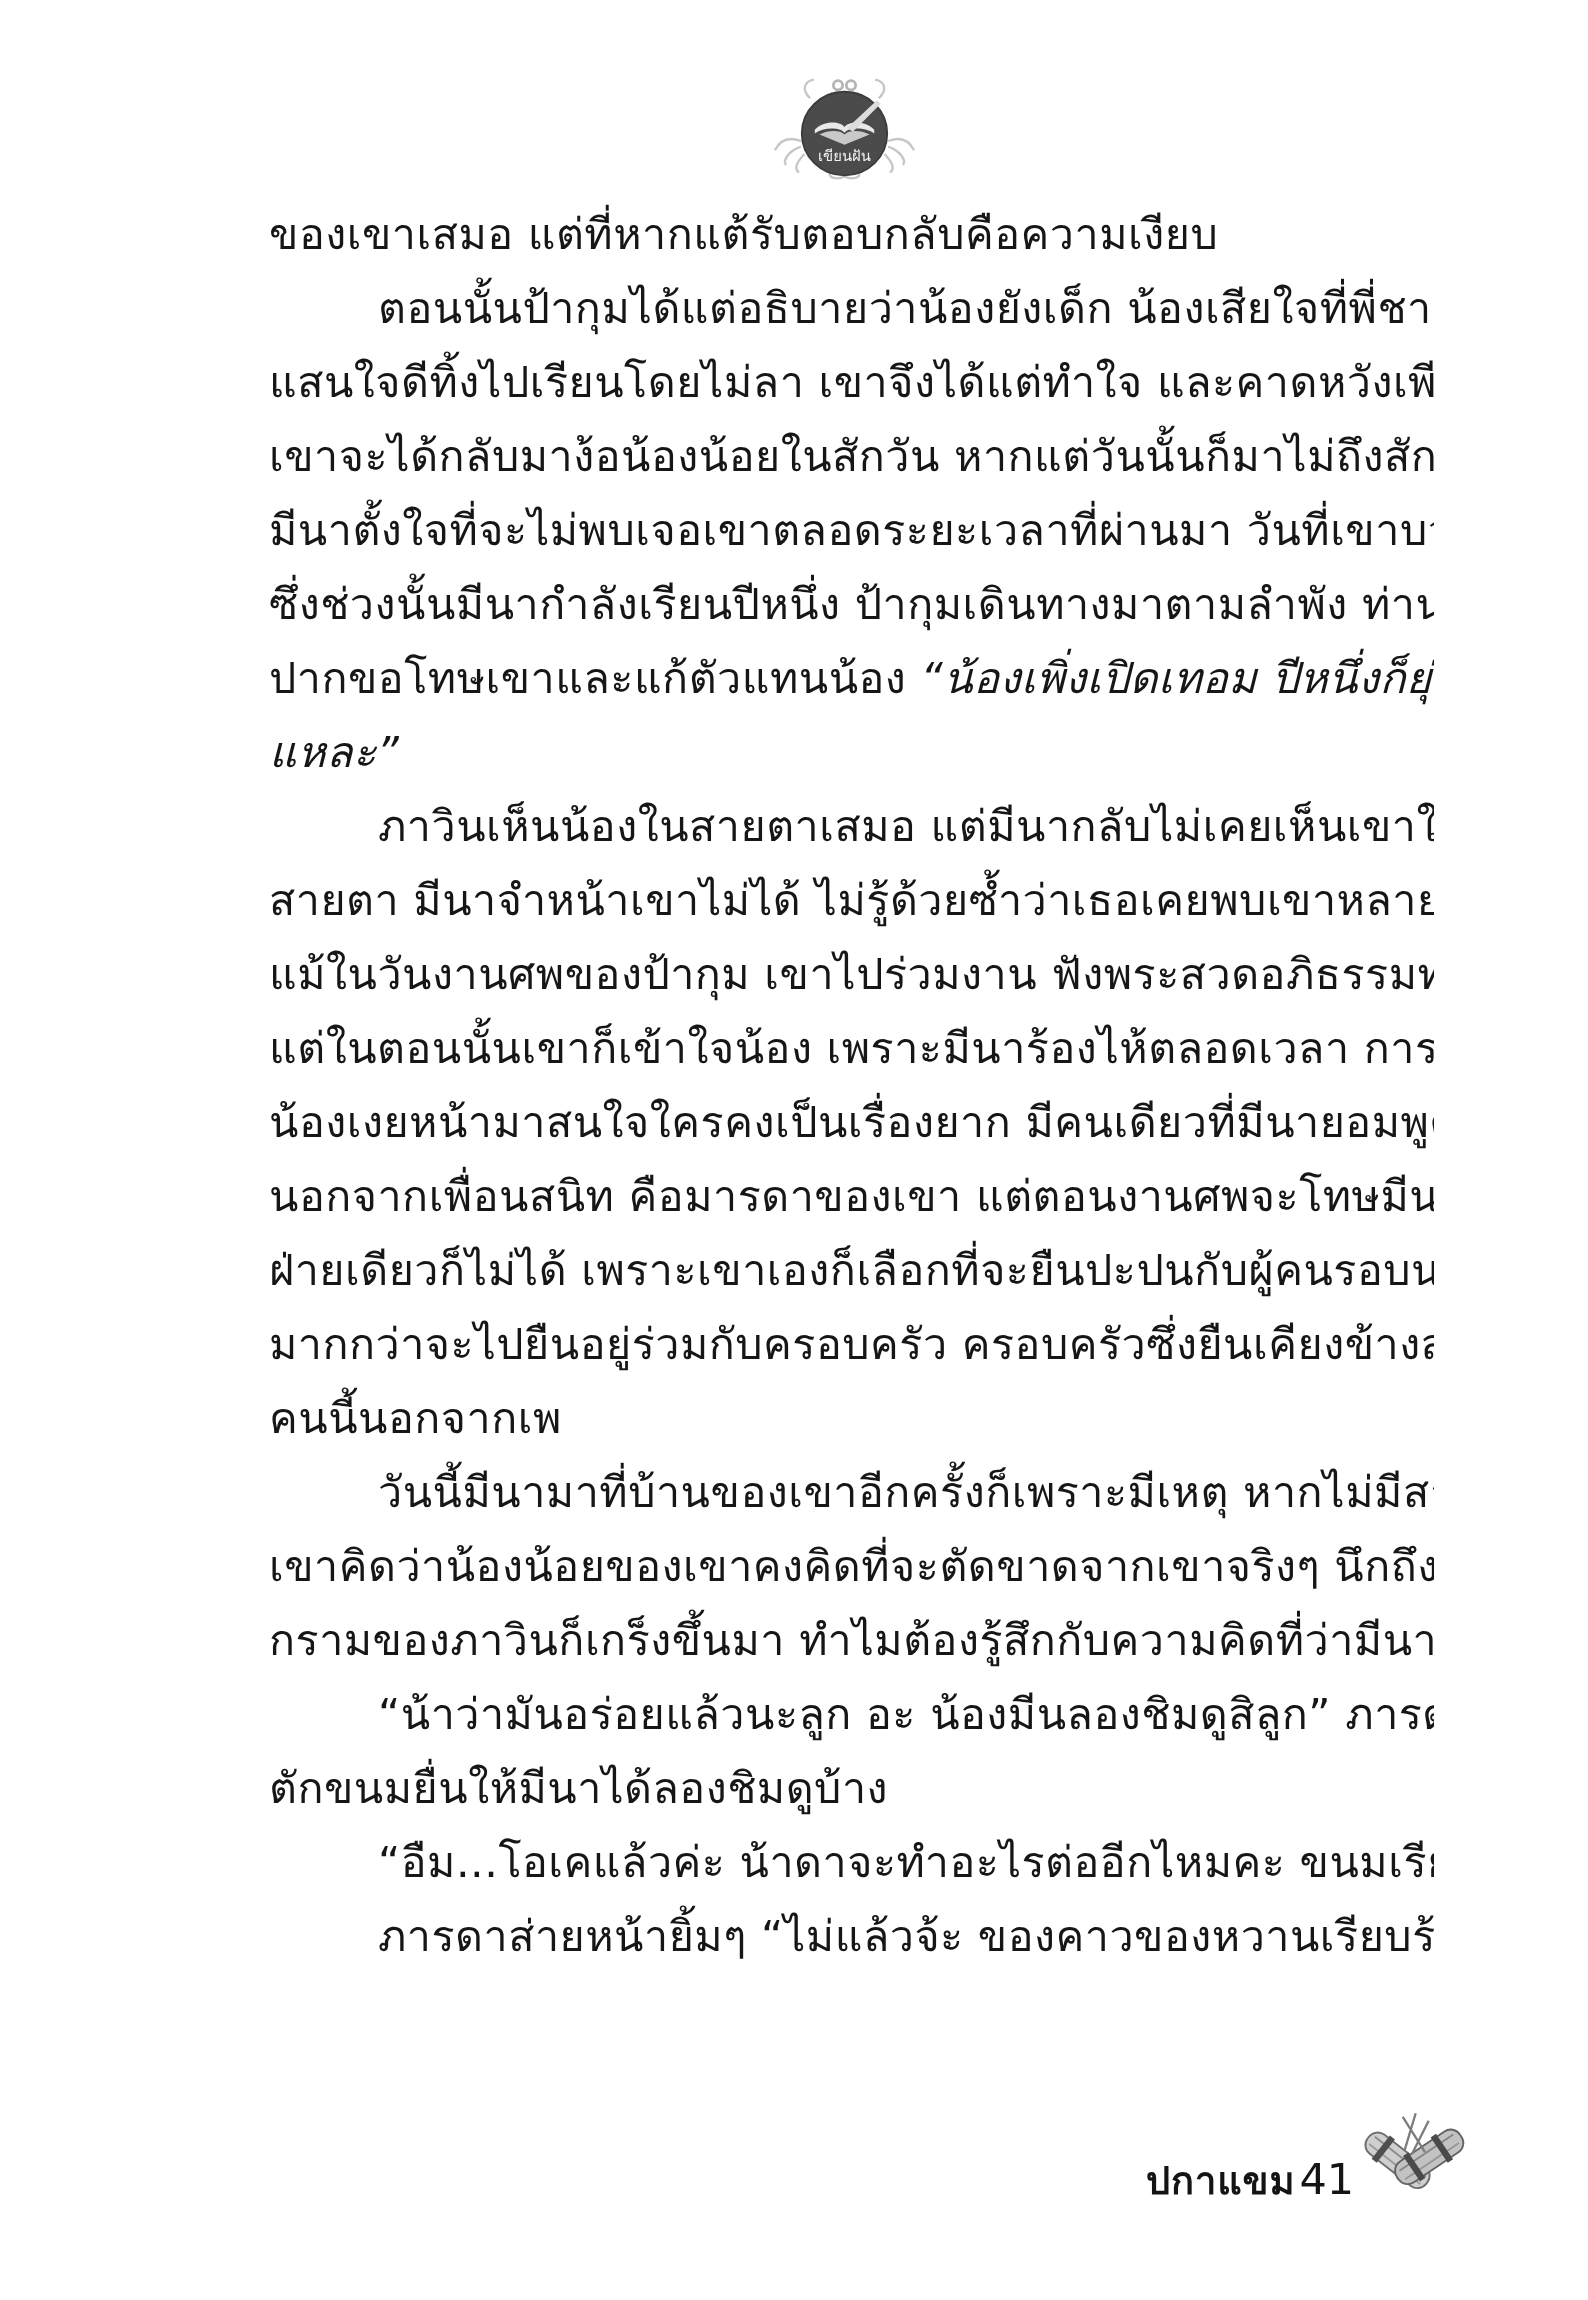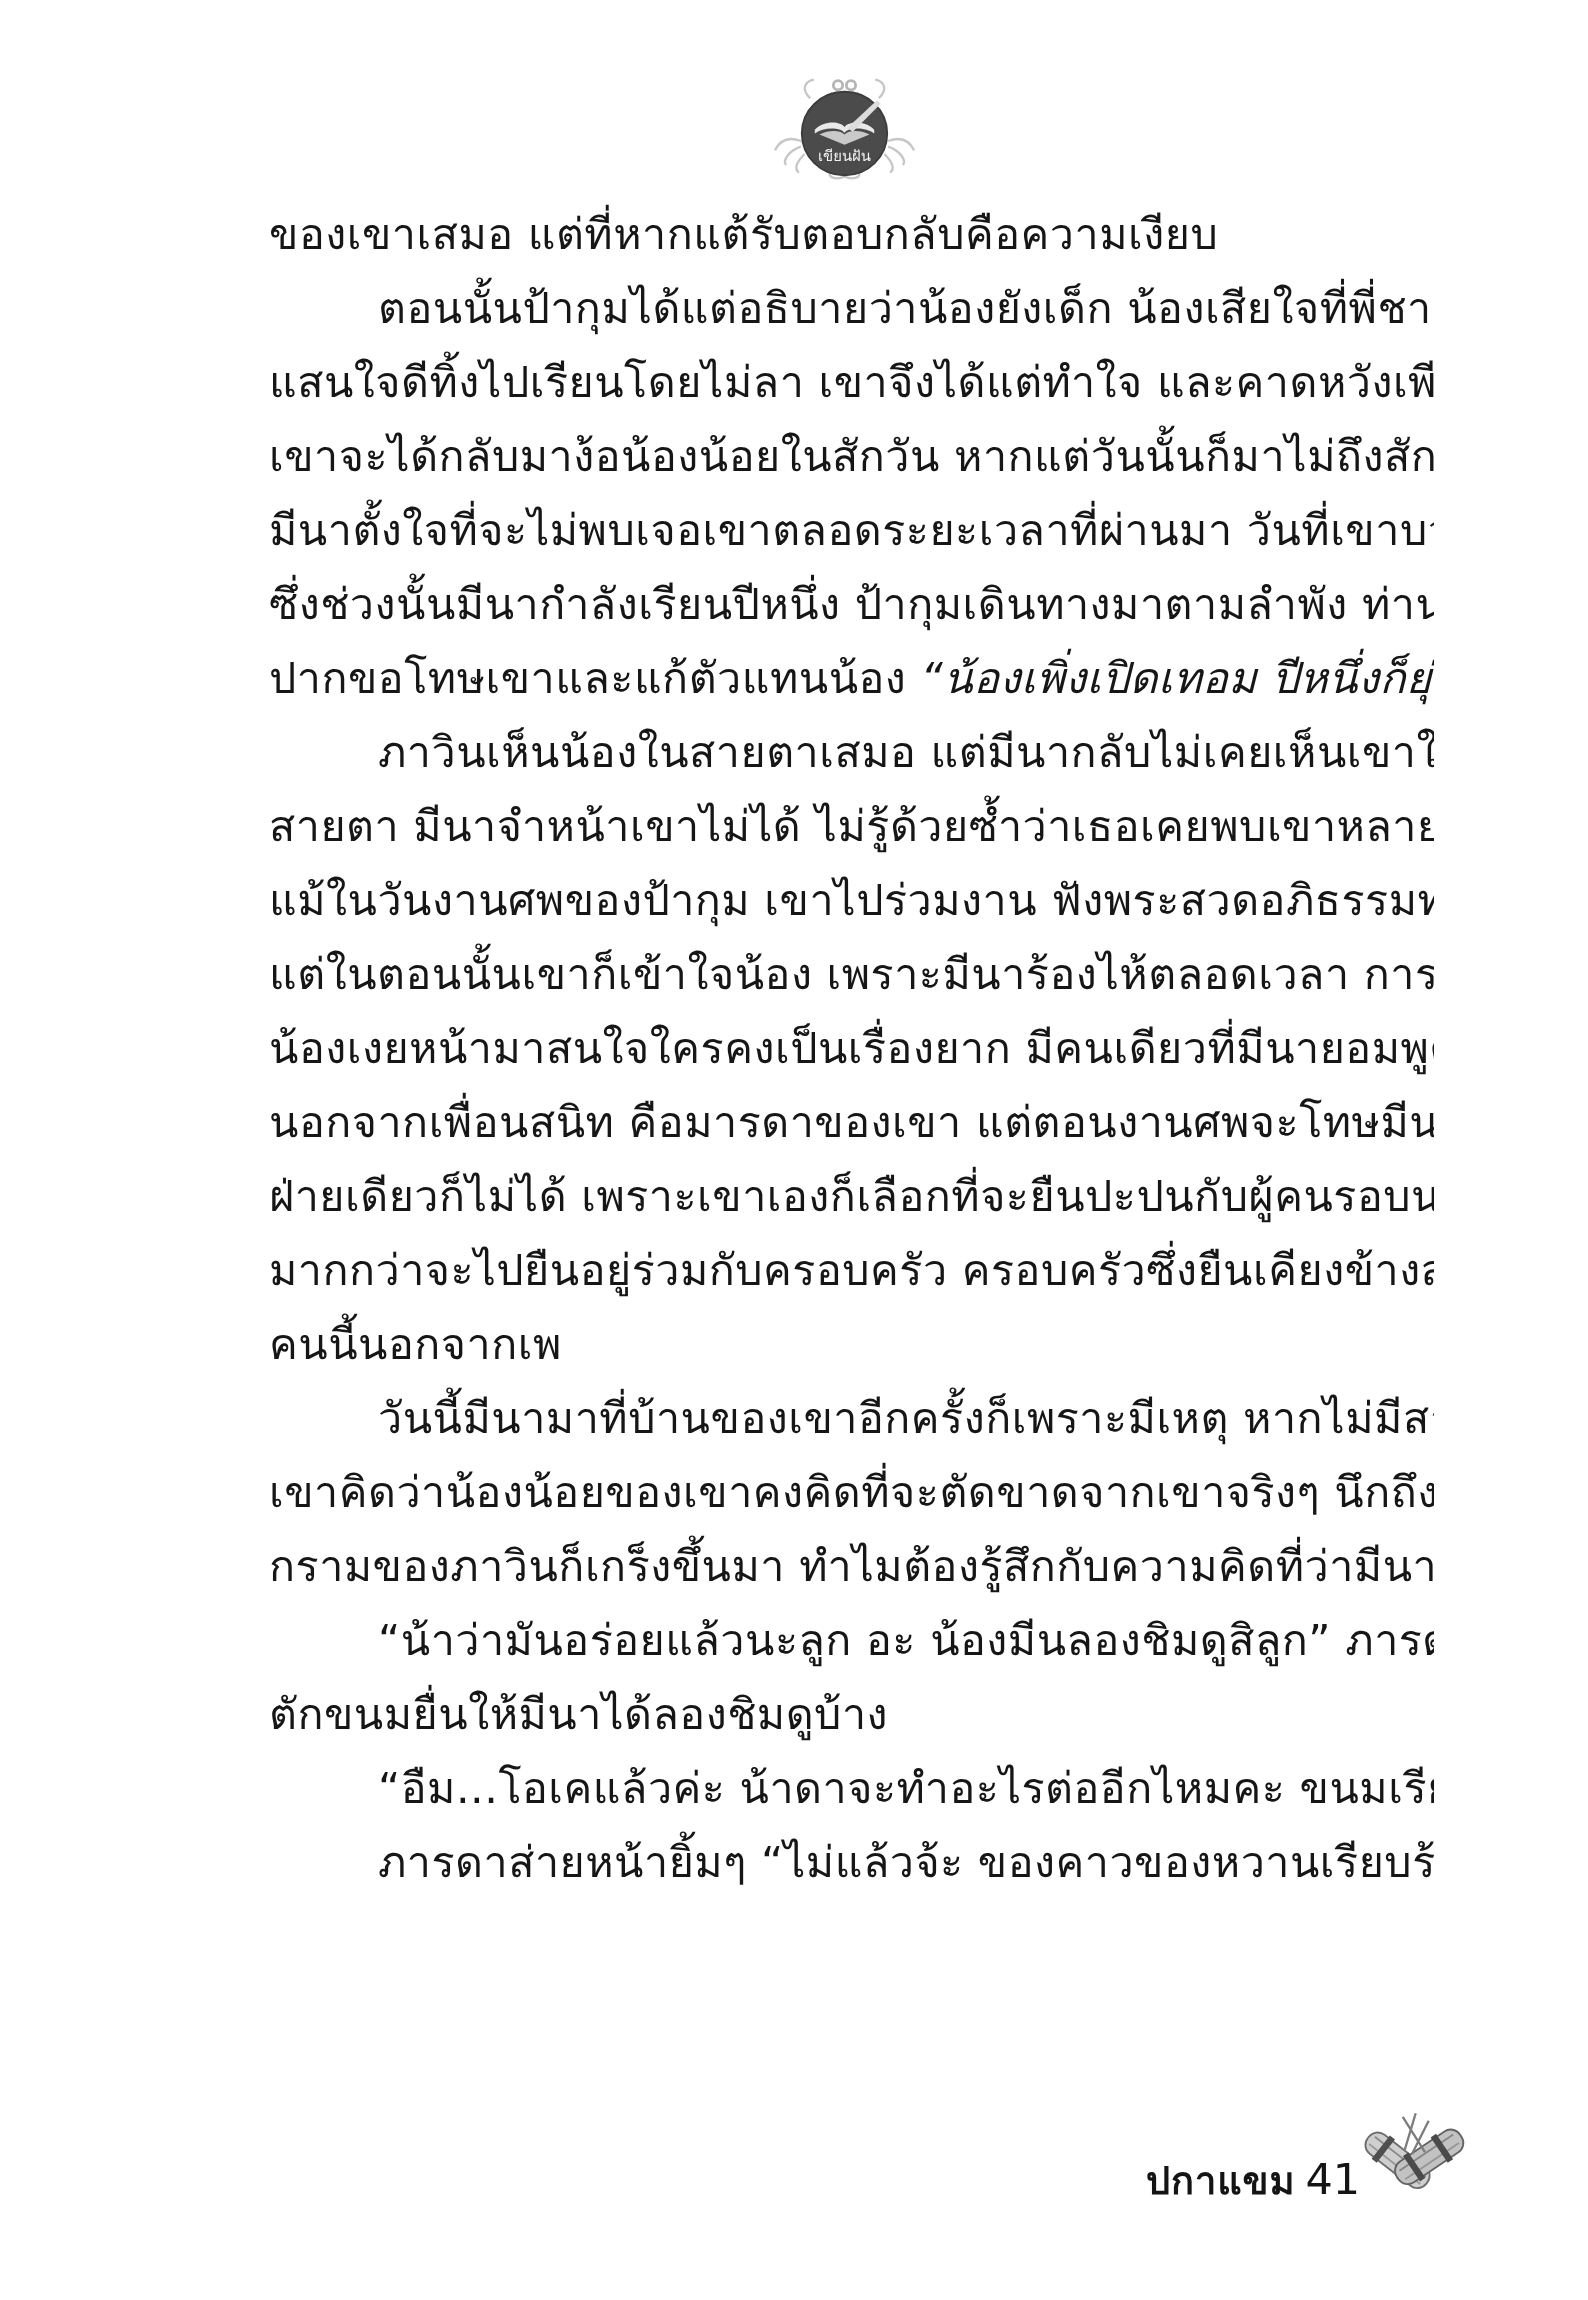--- a/index.html
+++ b/index.html
@@ -48,21 +48,21 @@
   .seg.italic { font-style: italic; }
 
   
   .footer {
     position: absolute;
     left: 1146px;
     top: 2150px;
     height: 56px;
     display: flex;
     align-items: baseline;
-    gap: 10px;
+    gap: 4px;
     color: #141414;
   }
   .footer-title {
     font-size: 38px;
     font-weight: 600;
     letter-spacing: 0.9px;
   }
   .footer-page {
     font-size: 43px;
     font-weight: 400;
@@ -111,20 +111,21 @@
   </div>
 
   <div class="text-block">
       <div class="line"><span class="seg">ของเขาเสมอ แต่ที่หากแต้รับตอบกลับคือความเงียบ</span></div>
       <div class="line indent"><span class="seg">ตอนนั้นป้ากุมได้แต่อธิบายว่าน้องยังเด็ก น้องเสียใจที่พี่ชาย</span></div>
       <div class="line"><span class="seg">แสนใจดีทิ้งไปเรียนโดยไม่ลา เขาจึงได้แต่ทำใจ และคาดหวังเพียงว่า</span></div>
       <div class="line"><span class="seg">เขาจะได้กลับมาง้อน้องน้อยในสักวัน หากแต่วันนั้นก็มาไม่ถึงสักที</span></div>
       <div class="line"><span class="seg">มีนาตั้งใจที่จะไม่พบเจอเขาตลอดระยะเวลาที่ผ่านมา วันที่เขาบวช</span></div>
       <div class="line"><span class="seg">ซึ่งช่วงนั้นมีนากำลังเรียนปีหนึ่ง ป้ากุมเดินทางมาตามลำพัง ท่านเอ่ย</span></div>
       <div class="line"><span class="seg">ปากขอโทษเขาและแก้ตัวแทนน้อง </span><span class="seg italic">“น้องเพิ่งเปิดเทอม ปีหนึ่งก็ยุ่งแบบนี้</span></div>
+      <div class="line"><span class="seg italic">แหละ”</span></div>
       <div class="line indent"><span class="seg">ภาวินเห็นน้องในสายตาเสมอ แต่มีนากลับไม่เคยเห็นเขาใน</span></div>
       <div class="line"><span class="seg">สายตา มีนาจำหน้าเขาไม่ได้ ไม่รู้ด้วยซ้ำว่าเธอเคยพบเขาหลายครั้ง</span></div>
       <div class="line"><span class="seg">แม้ในวันงานศพของป้ากุม เขาไปร่วมงาน ฟังพระสวดอภิธรรมทุกคืน</span></div>
       <div class="line"><span class="seg">แต่ในตอนนั้นเขาก็เข้าใจน้อง เพราะมีนาร้องไห้ตลอดเวลา การที่จะให้</span></div>
       <div class="line"><span class="seg">น้องเงยหน้ามาสนใจใครคงเป็นเรื่องยาก มีคนเดียวที่มีนายอมพูดคุยด้วย</span></div>
       <div class="line"><span class="seg">นอกจากเพื่อนสนิท คือมารดาของเขา แต่ตอนงานศพจะโทษมีนา</span></div>
       <div class="line"><span class="seg">ฝ่ายเดียวก็ไม่ได้ เพราะเขาเองก็เลือกที่จะยืนปะปนกับผู้คนรอบนอก</span></div>
       <div class="line"><span class="seg">มากกว่าจะไปยืนอยู่ร่วมกับครอบครัว ครอบครัวซึ่งยืนเคียงข้างสาวน้อย</span></div>
       <div class="line"><span class="seg">คนนี้นอกจากเพ</span></div>
       <div class="line indent"><span class="seg">วันนี้มีนามาที่บ้านของเขาอีกครั้งก็เพราะมีเหตุ หากไม่มีสาเหตุ</span></div>

